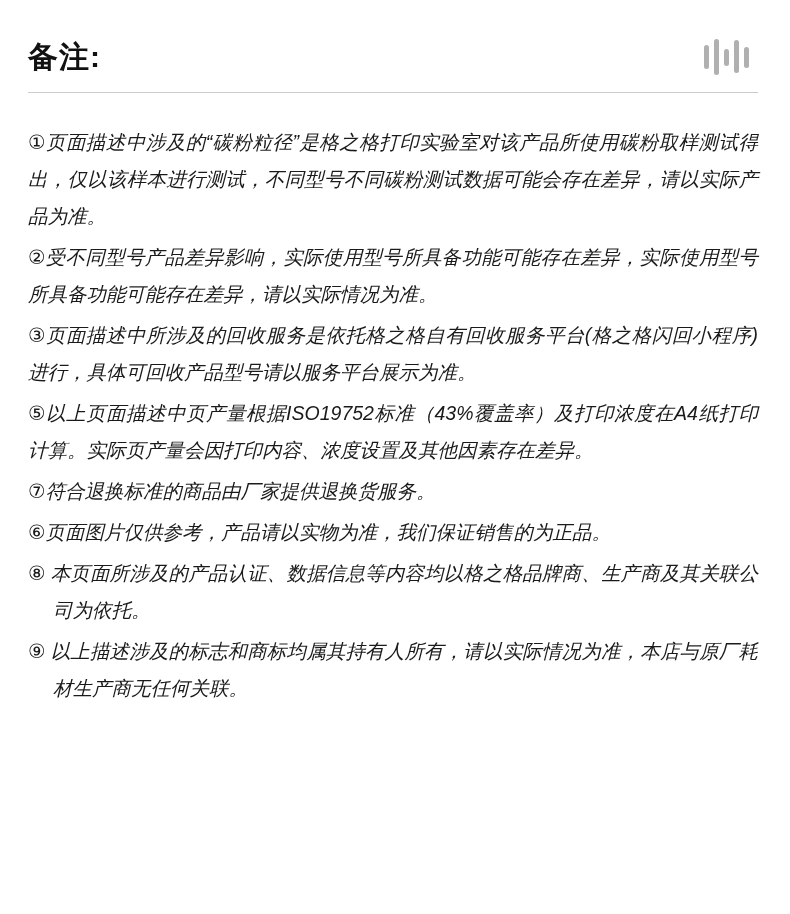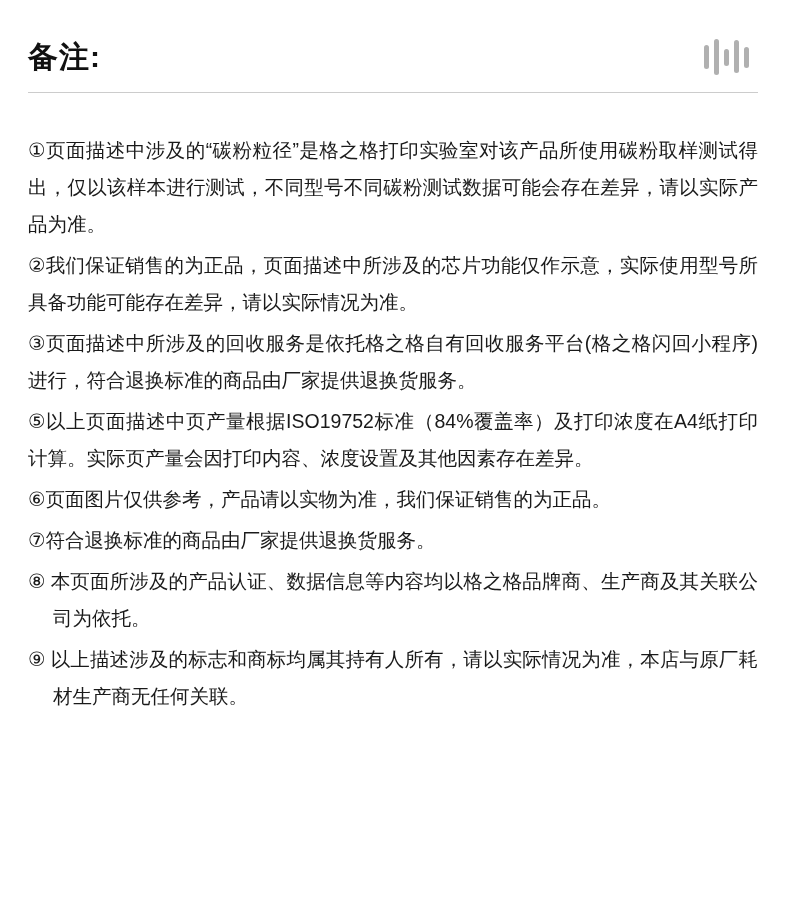--- a/index.html
+++ b/index.html
@@ -41,21 +41,22 @@
     display: inline-flex;
     align-items: center;
     margin-right: 8px;
   }
   .divider {
     border: none;
     border-top: 1px solid var(--divider);
     margin: 12px 0 0 0;
   }
   .notes {
-    margin-top: 39px;
+    margin-top: 31px;
+    font-style: italic;
   }
   .note {
     margin: 0 0 4px 0;
     font-size: 19.5px;
     line-height: 37px;
     color: var(--text);
     text-align: justify;
     text-justify: inter-ideograph;
   }
   .note.hanging {
@@ -78,21 +79,21 @@
         <rect x="32" y="5" width="5" height="33" rx="2.5" fill="#b0b0b0"></rect>
         <rect x="42" y="12" width="5" height="21" rx="2.5" fill="#b0b0b0"></rect>
       </svg>
     </span>
   </div>
 
   <hr class="divider">
 
   <div class="notes">
       <p class="note"><span class="num">①</span><span>页面描述中涉及的“碳粉粒径”是格之格打印实验室对该产品所使用碳粉取样测试得出，仅以该样本进行测试，不同型号不同碳粉测试数据可能会存在差异，请以实际产品为准。</span></p>
-      <p class="note"><span class="num">②</span><span>我们保证销售的为正品，页面描述中所涉及的芯片功能仅作示意，实际使用型号所具备功能可能存在差异，请以实际情况为准。</span></p>
-      <p class="note"><span class="num">③</span><span>页面描述中所涉及的回收服务是依托格之格自有回收服务平台(格之格闪回小程序)进行，符合退换标准的商品由厂家提供退换货服务。</span></p>
-      <p class="note"><span class="num">⑤</span><span>以上页面描述中页产量根据ISO19752标准（84%覆盖率）及打印浓度在A4纸打印计算。实际页产量会因打印内容、浓度设置及其他因素存在差异。</span></p>
+      <p class="note"><span class="num">②</span><span>受不同型号产品差异影响，实际使用型号所具备功能可能存在差异，实际使用型号所具备功能可能存在差异，请以实际情况为准。</span></p>
+      <p class="note"><span class="num">③</span><span>页面描述中所涉及的回收服务是依托格之格自有回收服务平台(格之格闪回小程序)进行，具体可回收产品型号请以服务平台展示为准。</span></p>
+      <p class="note"><span class="num">⑤</span><span>以上页面描述中页产量根据ISO19752标准（43%覆盖率）及打印浓度在A4纸打印计算。实际页产量会因打印内容、浓度设置及其他因素存在差异。</span></p>
+      <p class="note"><span class="num">⑦</span><span>符合退换标准的商品由厂家提供退换货服务。</span></p>
       <p class="note"><span class="num">⑥</span><span>页面图片仅供参考，产品请以实物为准，我们保证销售的为正品。</span></p>
-      <p class="note"><span class="num">⑦</span><span>符合退换标准的商品由厂家提供退换货服务。</span></p>
       <p class="note hanging"><span class="num">⑧</span><span>本页面所涉及的产品认证、数据信息等内容均以格之格品牌商、生产商及其关联公司为依托。</span></p>
       <p class="note hanging"><span class="num">⑨</span><span>以上描述涉及的标志和商标均属其持有人所有，请以实际情况为准，本店与原厂耗材生产商无任何关联。</span></p>
     </div>
 </div>
 
 </body></html>

